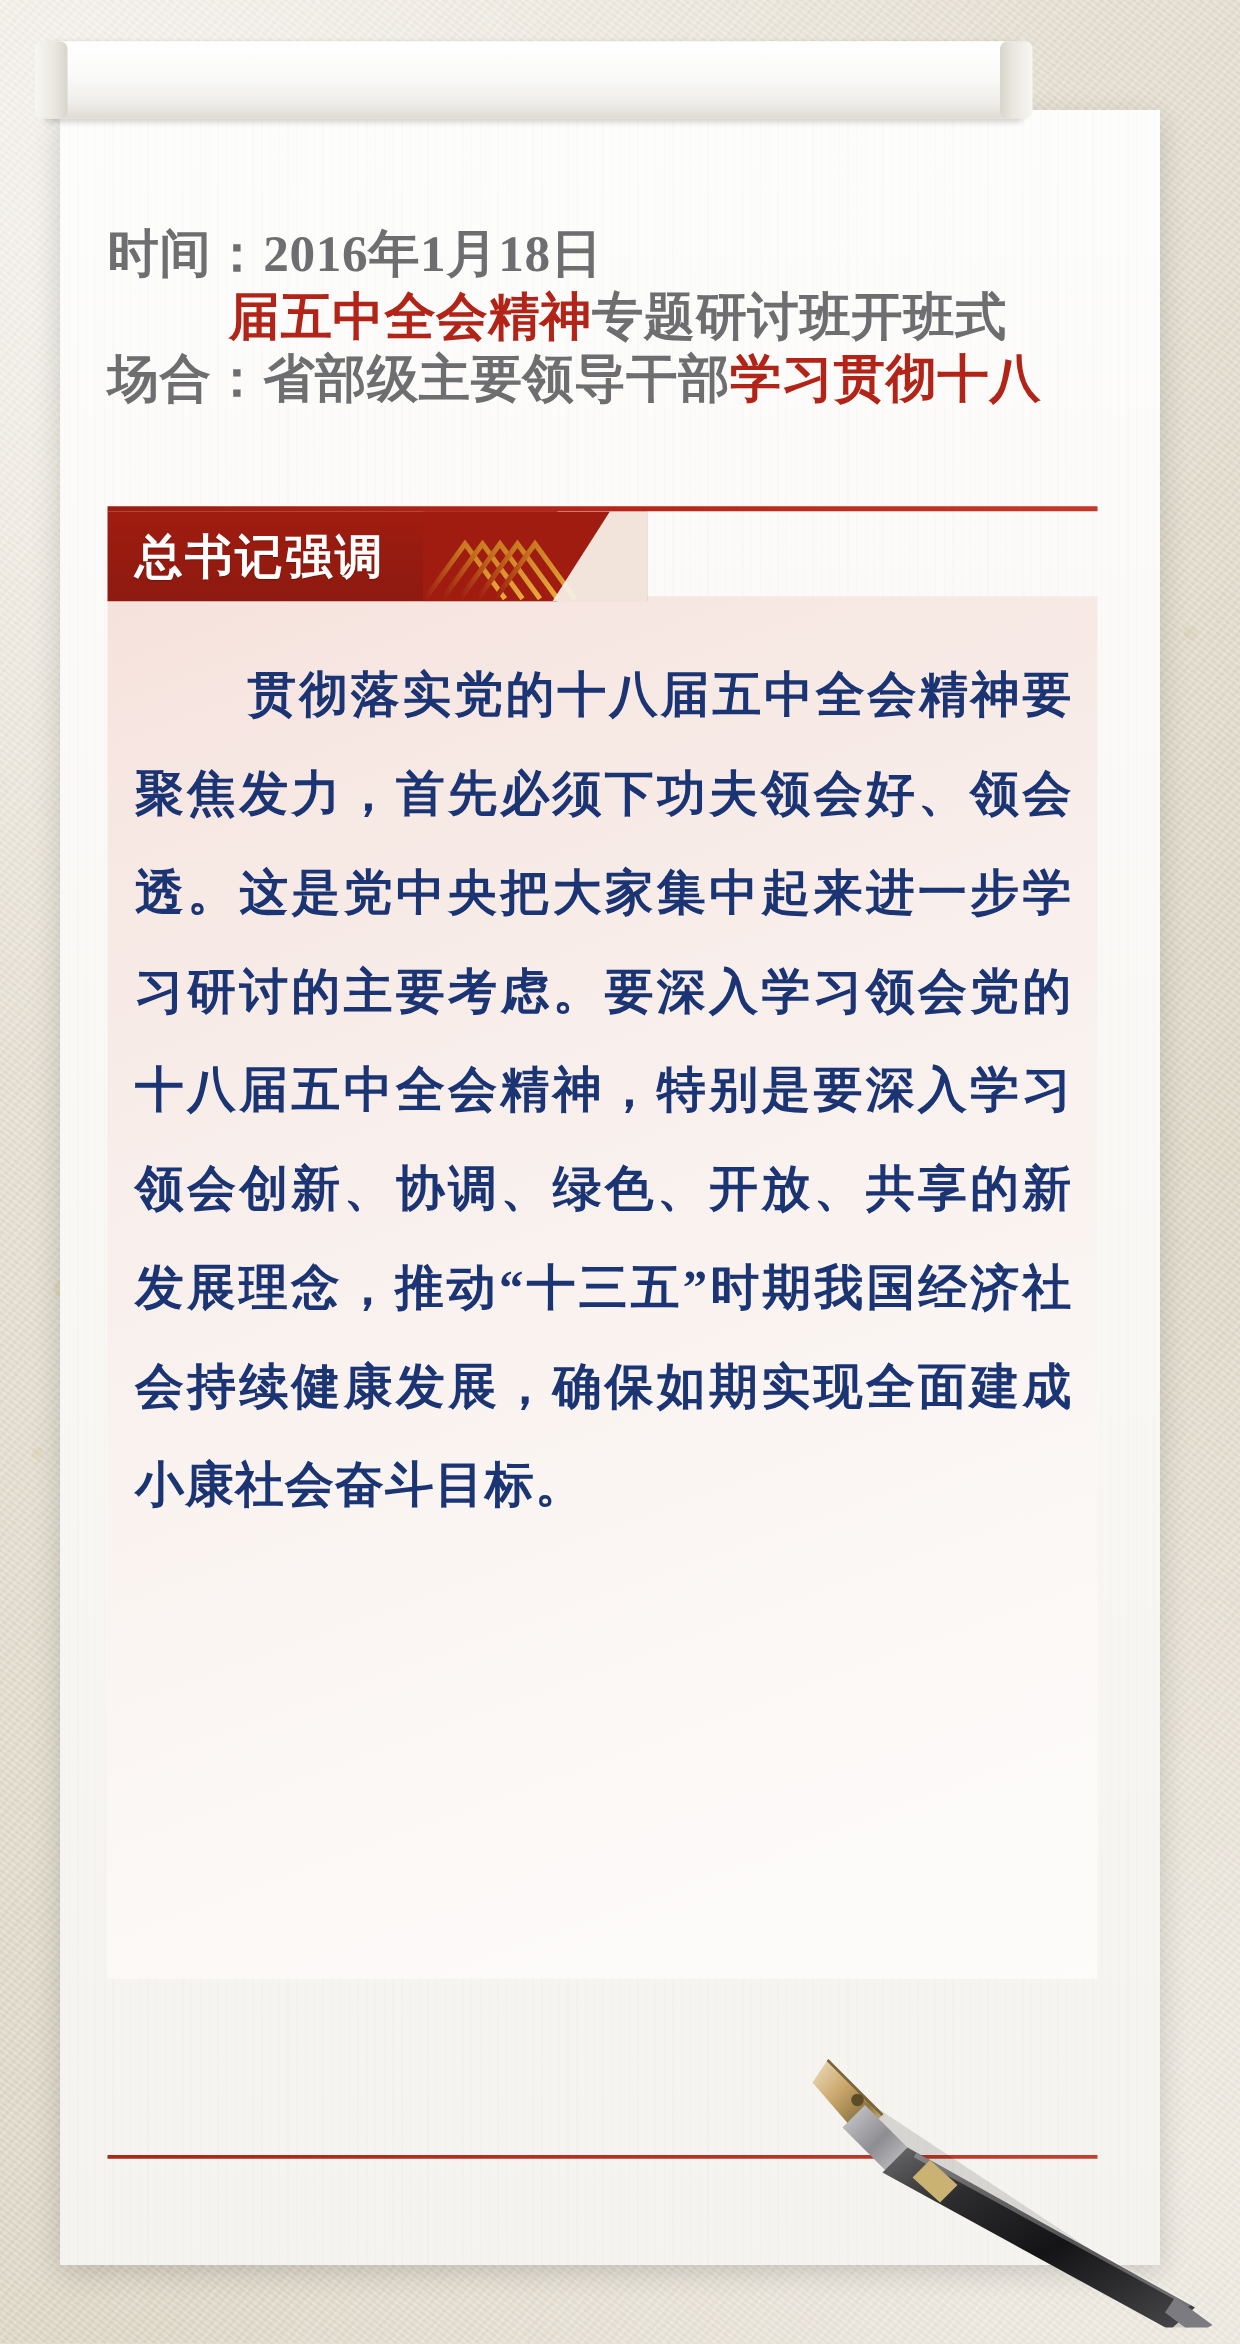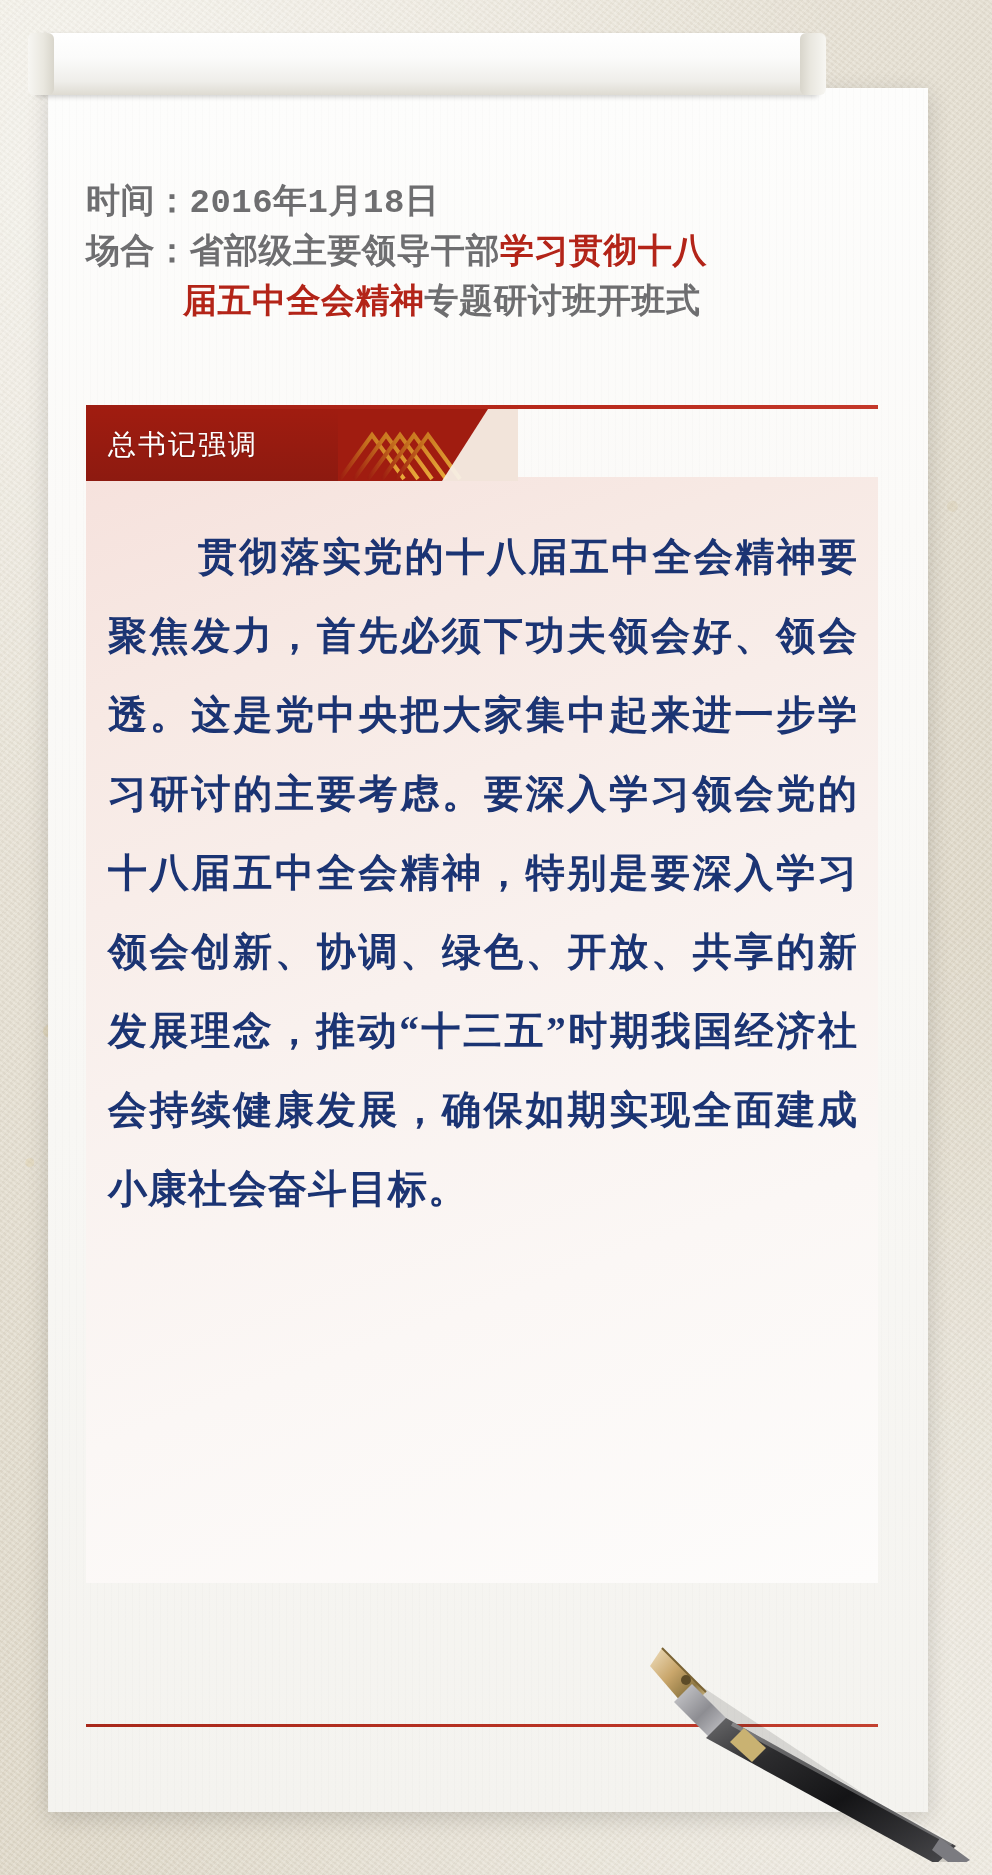--- a/index.html
+++ b/index.html
@@ -90,22 +90,22 @@
     pointer-events: none;
   }
 
   
   .meta {
     position: absolute;
     left: 86px;
     top: 178px;
     width: 820px;
     z-index: 4;
-    font-family: Liberation Mono, monospace;
-    font-size: 34px;
+    font-family: Liberation Serif, serif;
+    font-size: 41px;
     line-height: 50px;
     color: #6e6e70;
     font-weight: 700;
     letter-spacing: 0.5px;
   }
   .meta .row { white-space: nowrap; }
   .meta .label { color: #6e6e70; }
   .meta .val { color: #6e6e70; }
   .meta .hl { color: #b32418; }
   .meta .row.indent { padding-left: 97px; }
@@ -127,22 +127,22 @@
     position: relative;
     width: 360px;
     height: 72px;
     background: linear-gradient(180deg, #a01c10 0%, #8d1a10 100%);
     display: flex;
     align-items: center;
     overflow: visible;
   }
   .banner .btxt {
     color: #ffffff;
-    font-size: 28px;
-    font-weight: 400;
+    font-size: 38px;
+    font-weight: 700;
     letter-spacing: 2px;
     padding-left: 22px;
     font-family: "Liberation Serif", serif;
     text-shadow: 0 1px 1px rgba(0,0,0,0.25);
     z-index: 2;
   }
   .banner .deco {
     position: absolute;
     left: 252px;
     top: 0;
@@ -208,25 +208,25 @@
     <div class="roll-cap left"></div>
     <div class="roll-cap right"></div>
   </div>
 
   <div class="sheet"></div>
 
   <div class="meta">
     <div class="row">
       <span class="label">时间：</span><span class="val">2016年1月18日</span>
     </div>
+    <div class="row indent">
+      <span class="hl">届五中全会精神</span><span class="val">专题研讨班开班式</span>
+    </div>
     <div class="row">
       <span class="label">场合：</span><span class="val">省部级主要领导干部</span><span class="hl">学习贯彻十八</span>
-    </div>
-    <div class="row indent">
-      <span class="hl">届五中全会精神</span><span class="val">专题研讨班开班式</span>
     </div>
   </div>
 
   <div class="banner-wrap">
     <div class="banner-topline"></div>
     <div class="banner">
       <span class="btxt">总书记强调</span>
       <span class="deco">
         <svg width="180" height="72" viewBox="0 0 180 72" xmlns="http://www.w3.org/2000/svg">
           <defs>

